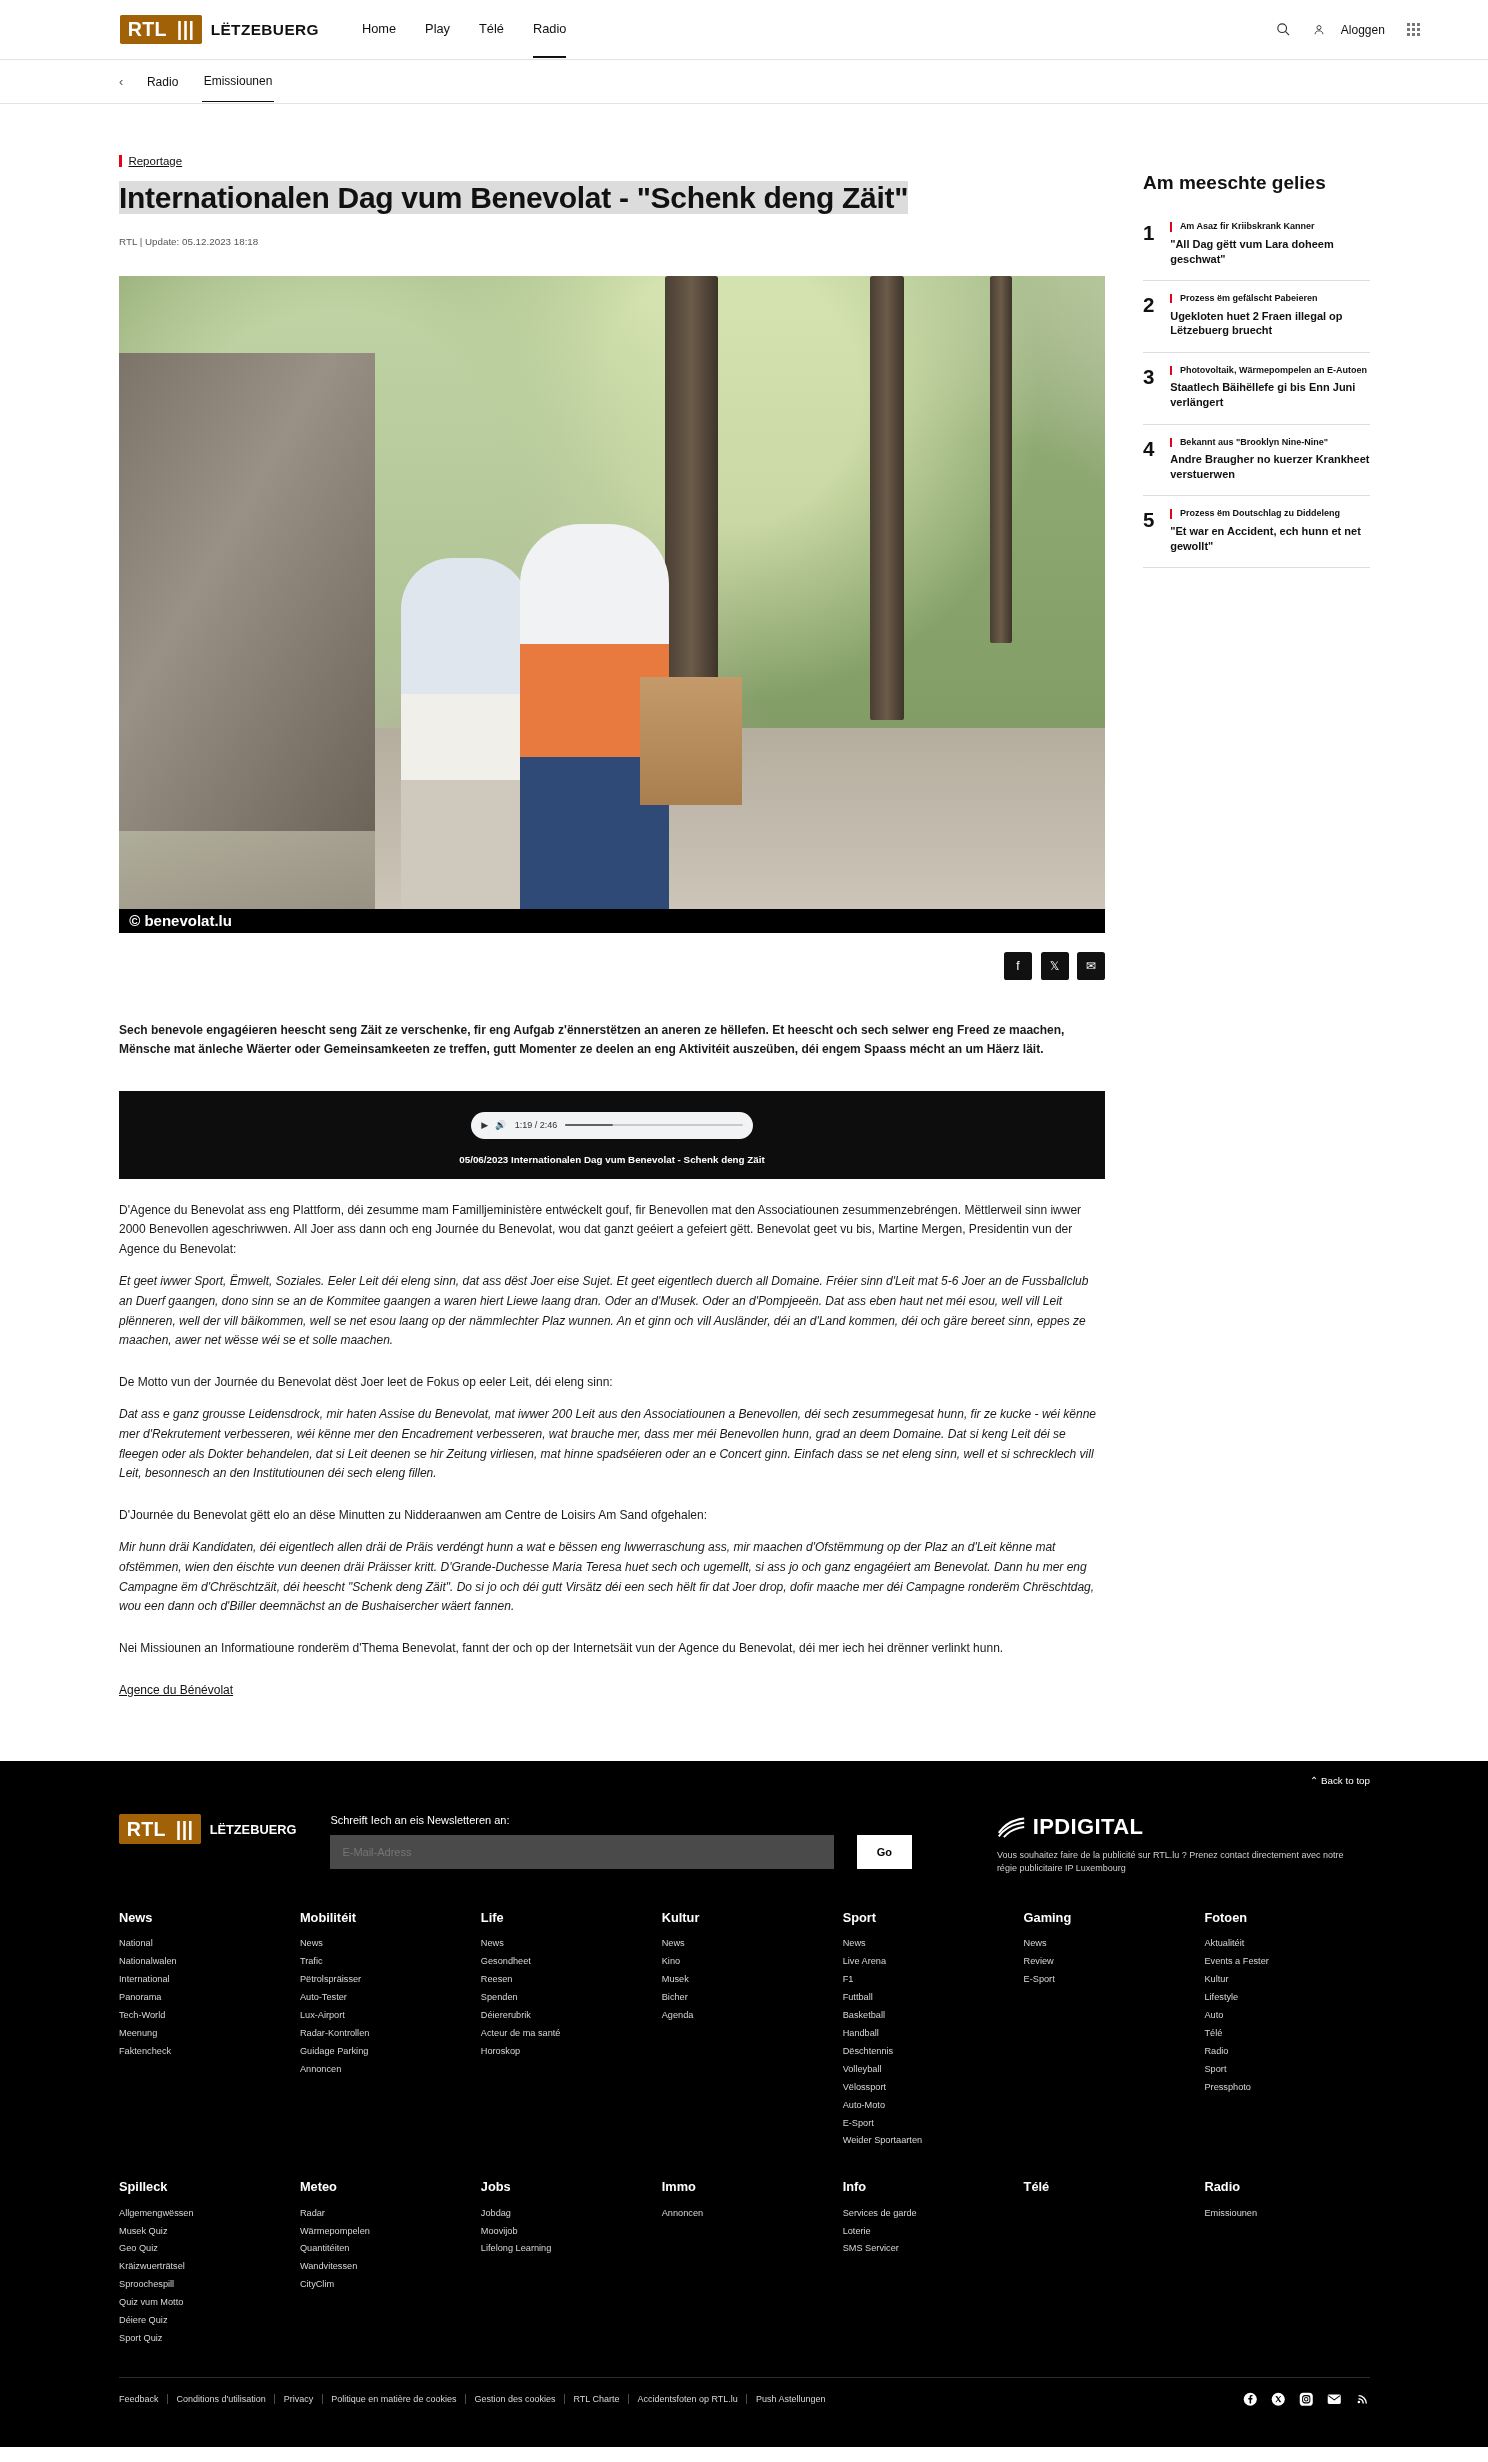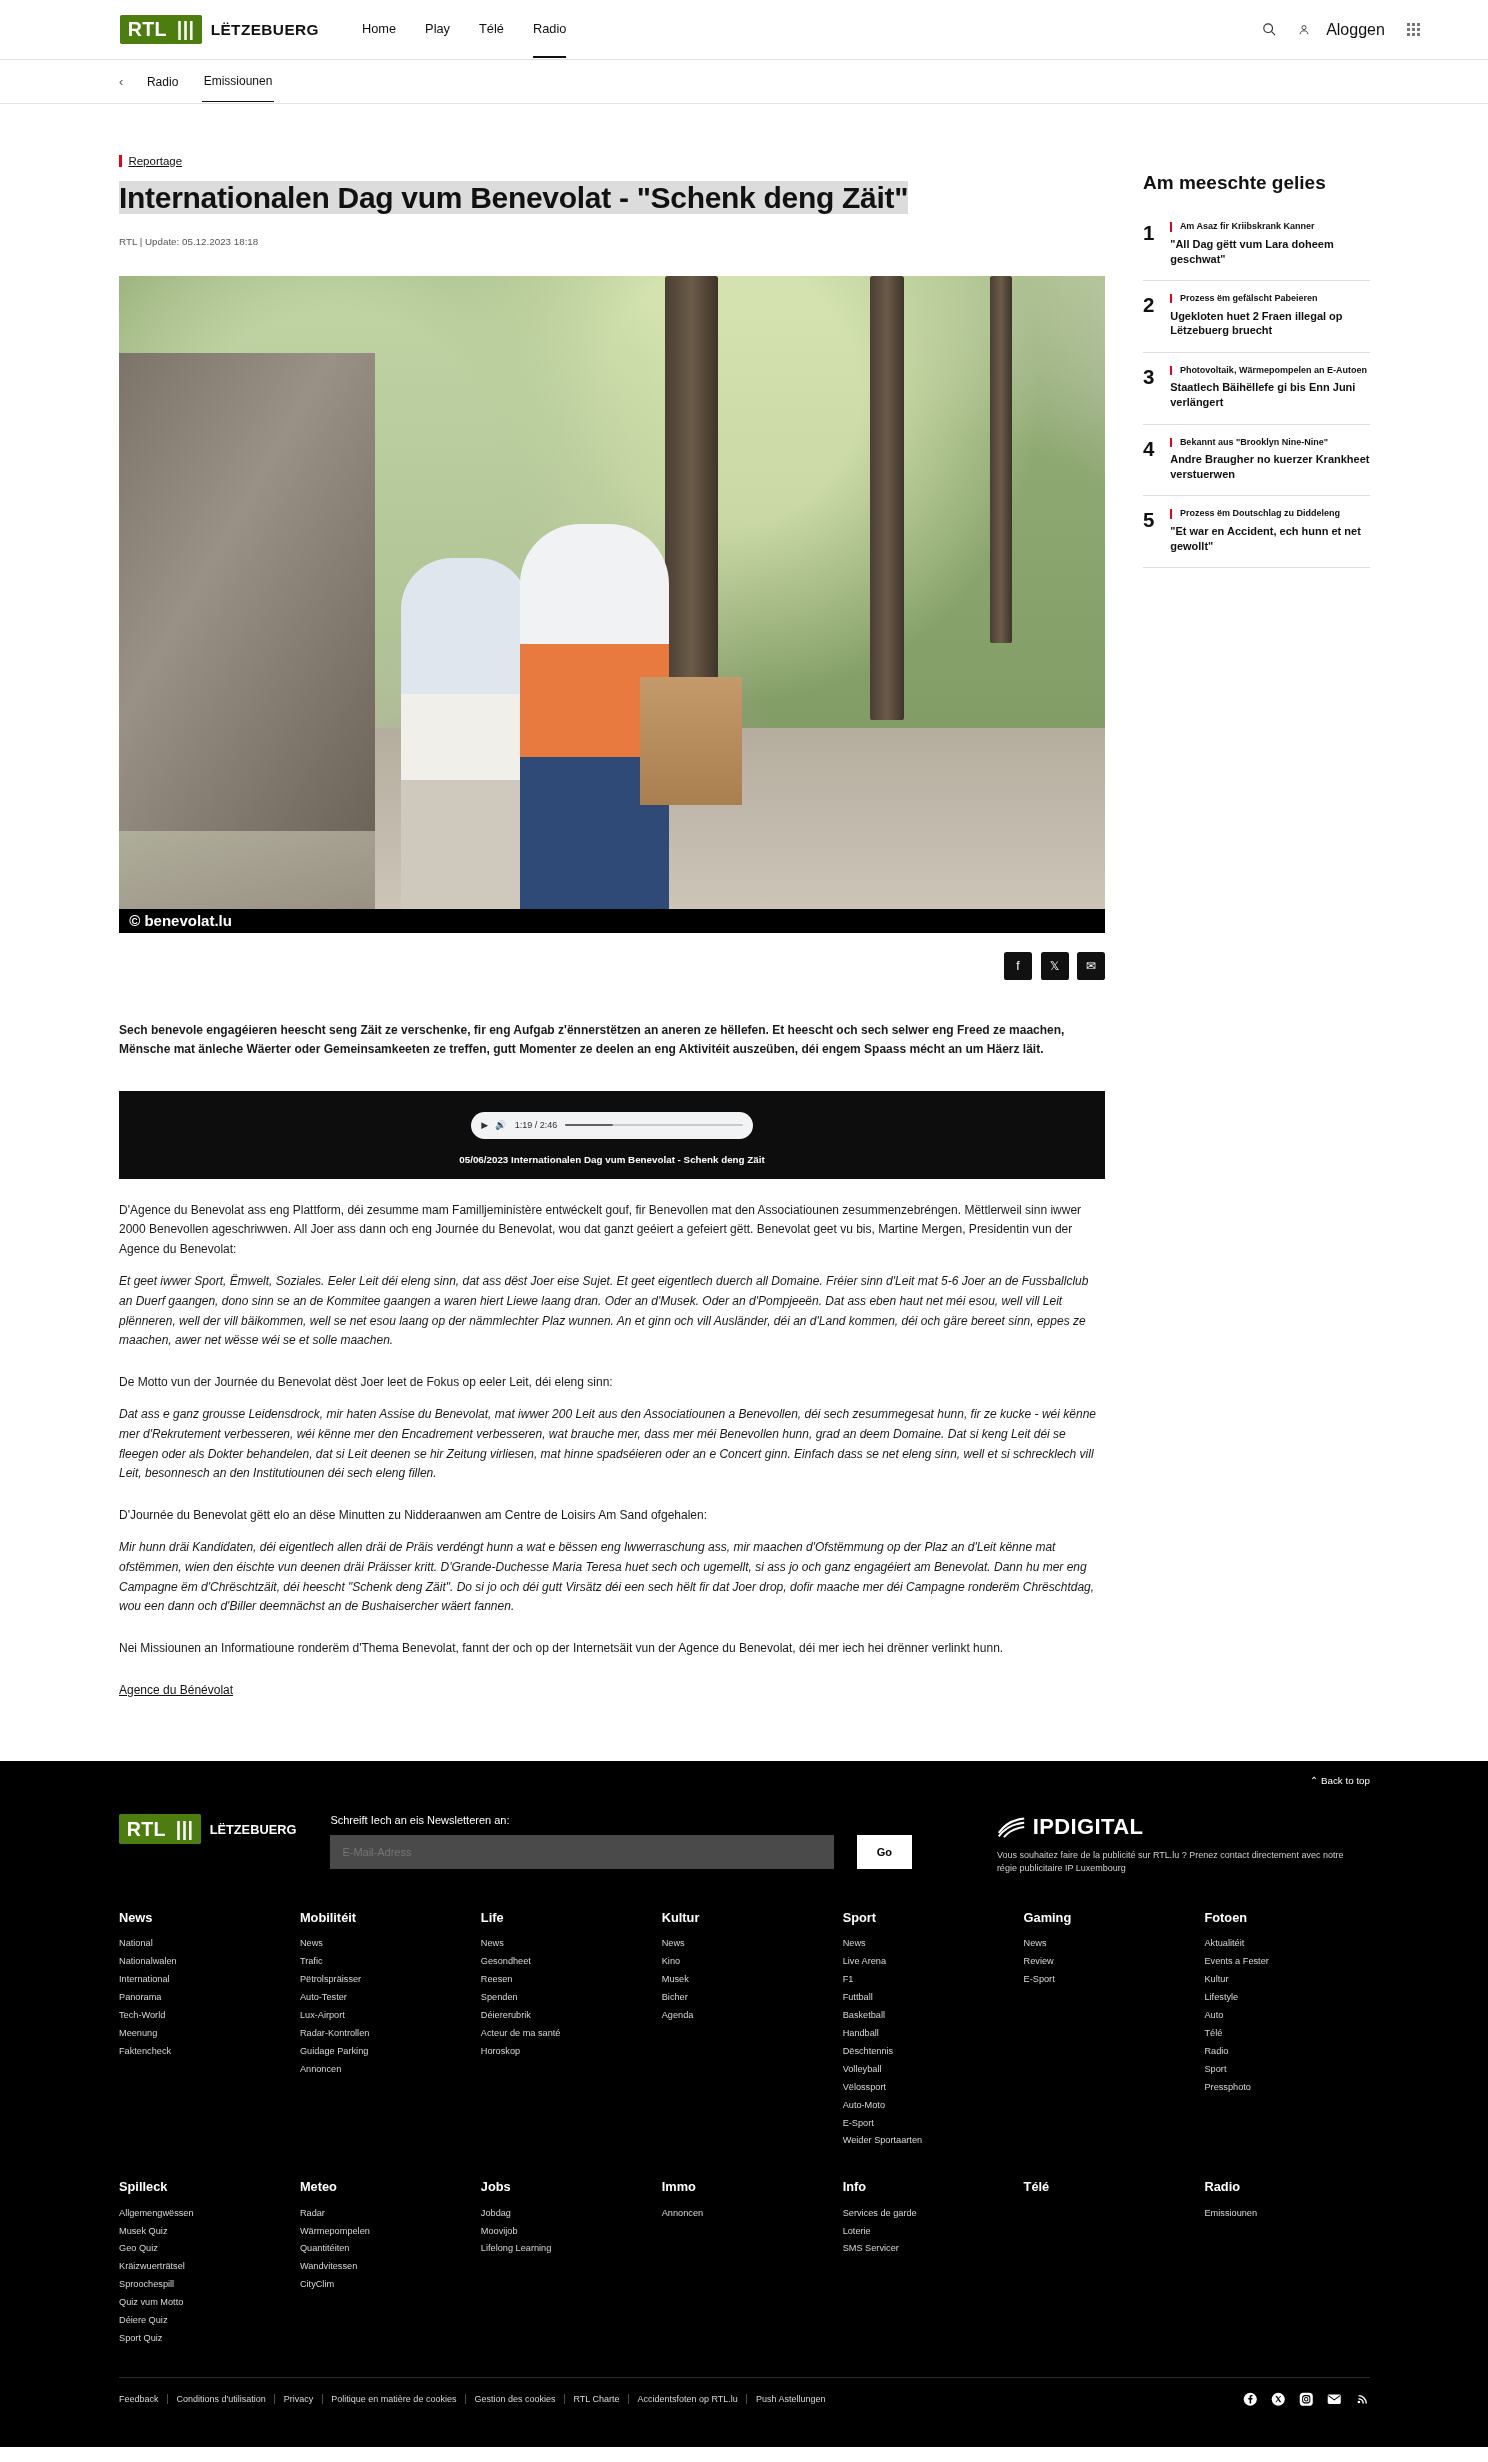--- a/index.html
+++ b/index.html
@@ -15,21 +15,21 @@
   .topnav {
     height: 60px;
     border-bottom: 0.9px solid #e3e3e3;
     display: flex;
     align-items: center;
     padding: 0 43px;
     background: #fff;
   }
   .logo-wrap { display: flex; align-items: center; margin-left: 77px; }
   .rtl-logo {
-    background: #4d7c0f;
+    background: #a16207;
     color: #fff;
     font-weight: bold;
     font-size: 19.6px;
     letter-spacing: 0.4px;
     padding: 5.1px 7.7px;
     line-height: 1;
     border-radius: 1.7px;
   }
   .rtl-logo .bars { display:inline-block; margin-left:4.3px; }
   .logo-sub {
@@ -49,21 +49,21 @@
     text-align: right;
   }
   .mainmenu a.active { border-bottom: 2.6px solid #111; font-weight: 500; }
   .topright {
     margin-left: auto;
     display: flex;
     align-items: center;
     gap: 22px;
     padding-right: 25.6px;
   }
-  .topright .login { display: flex; align-items: center; gap: 16px; font-size: 16px; }
+  .topright .login { display: flex; align-items: center; gap: 16px; font-size: 12px; }
   .icon { display: inline-block; line-height: 1; }
   .grid-icon {
     display: grid;
     grid-template-columns: repeat(3, 3.4px);
     grid-template-rows: repeat(3, 3.4px);
     gap: 1.7px;
   }
   .grid-icon i { background: #777; display: block; width: 3.4px; height: 3.4px; }
 
   

